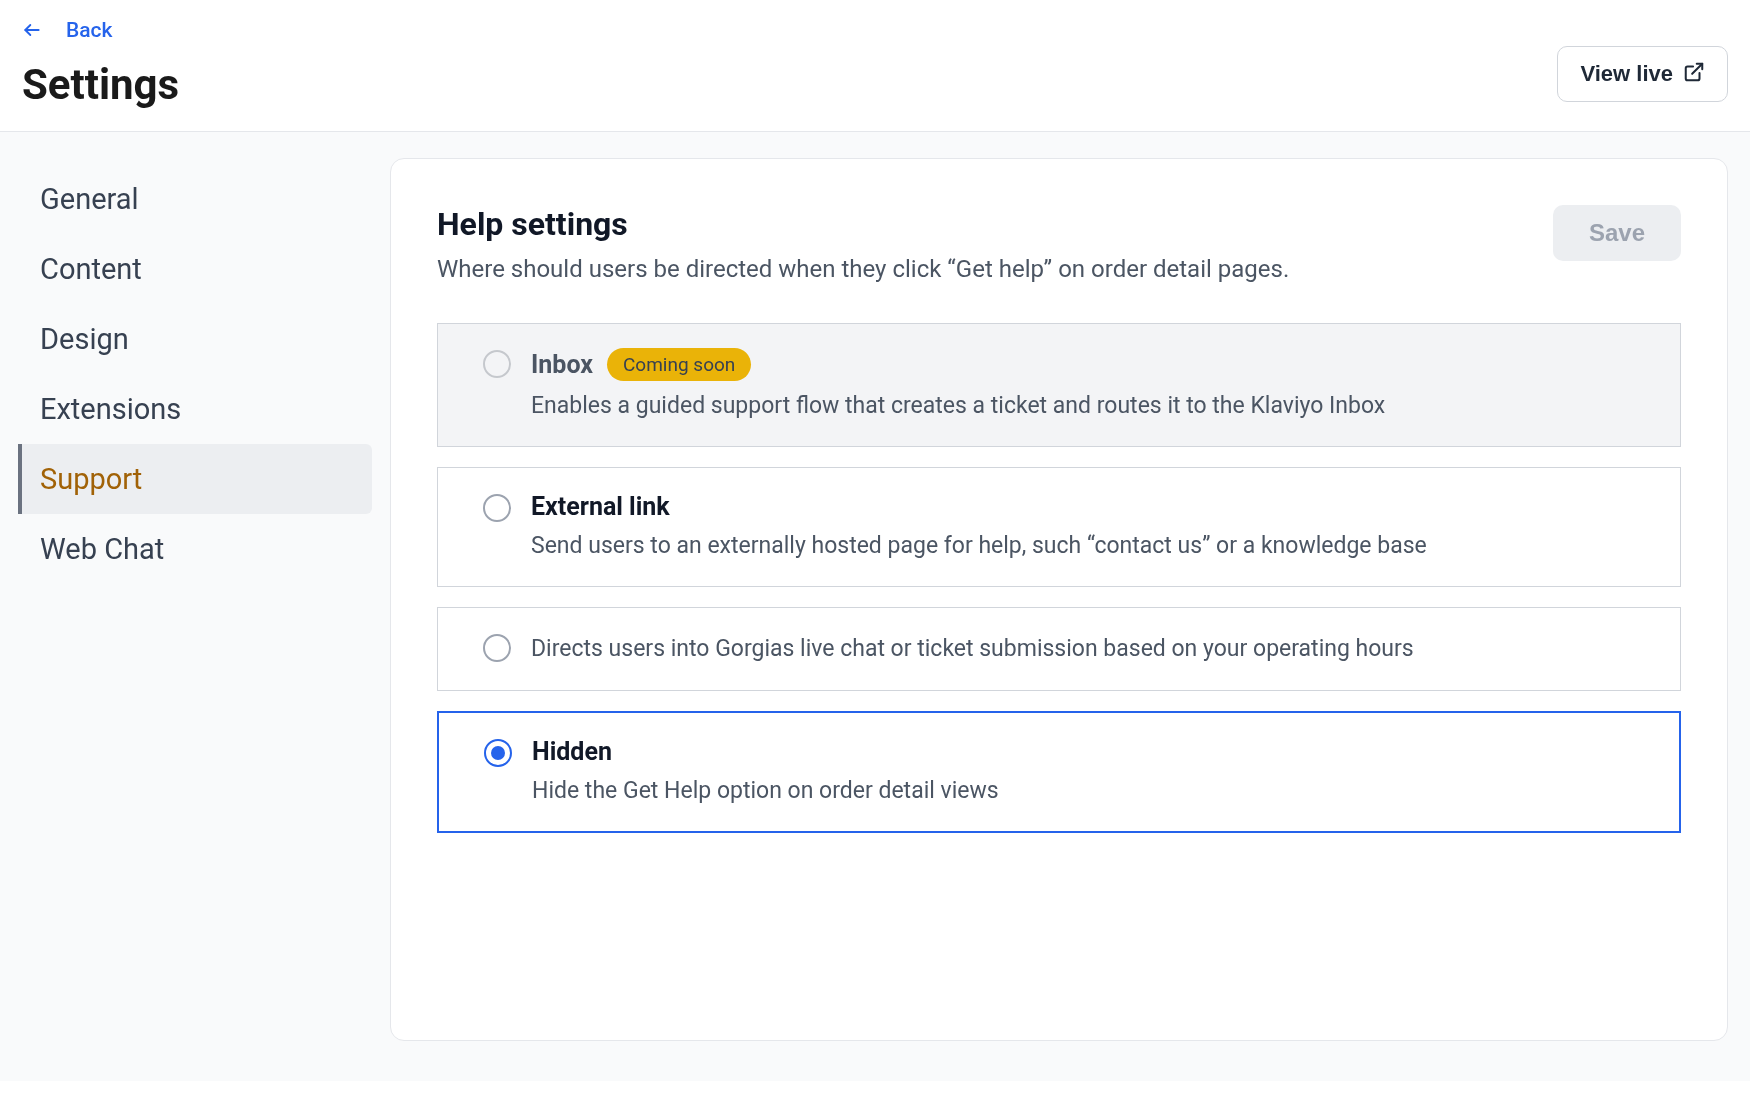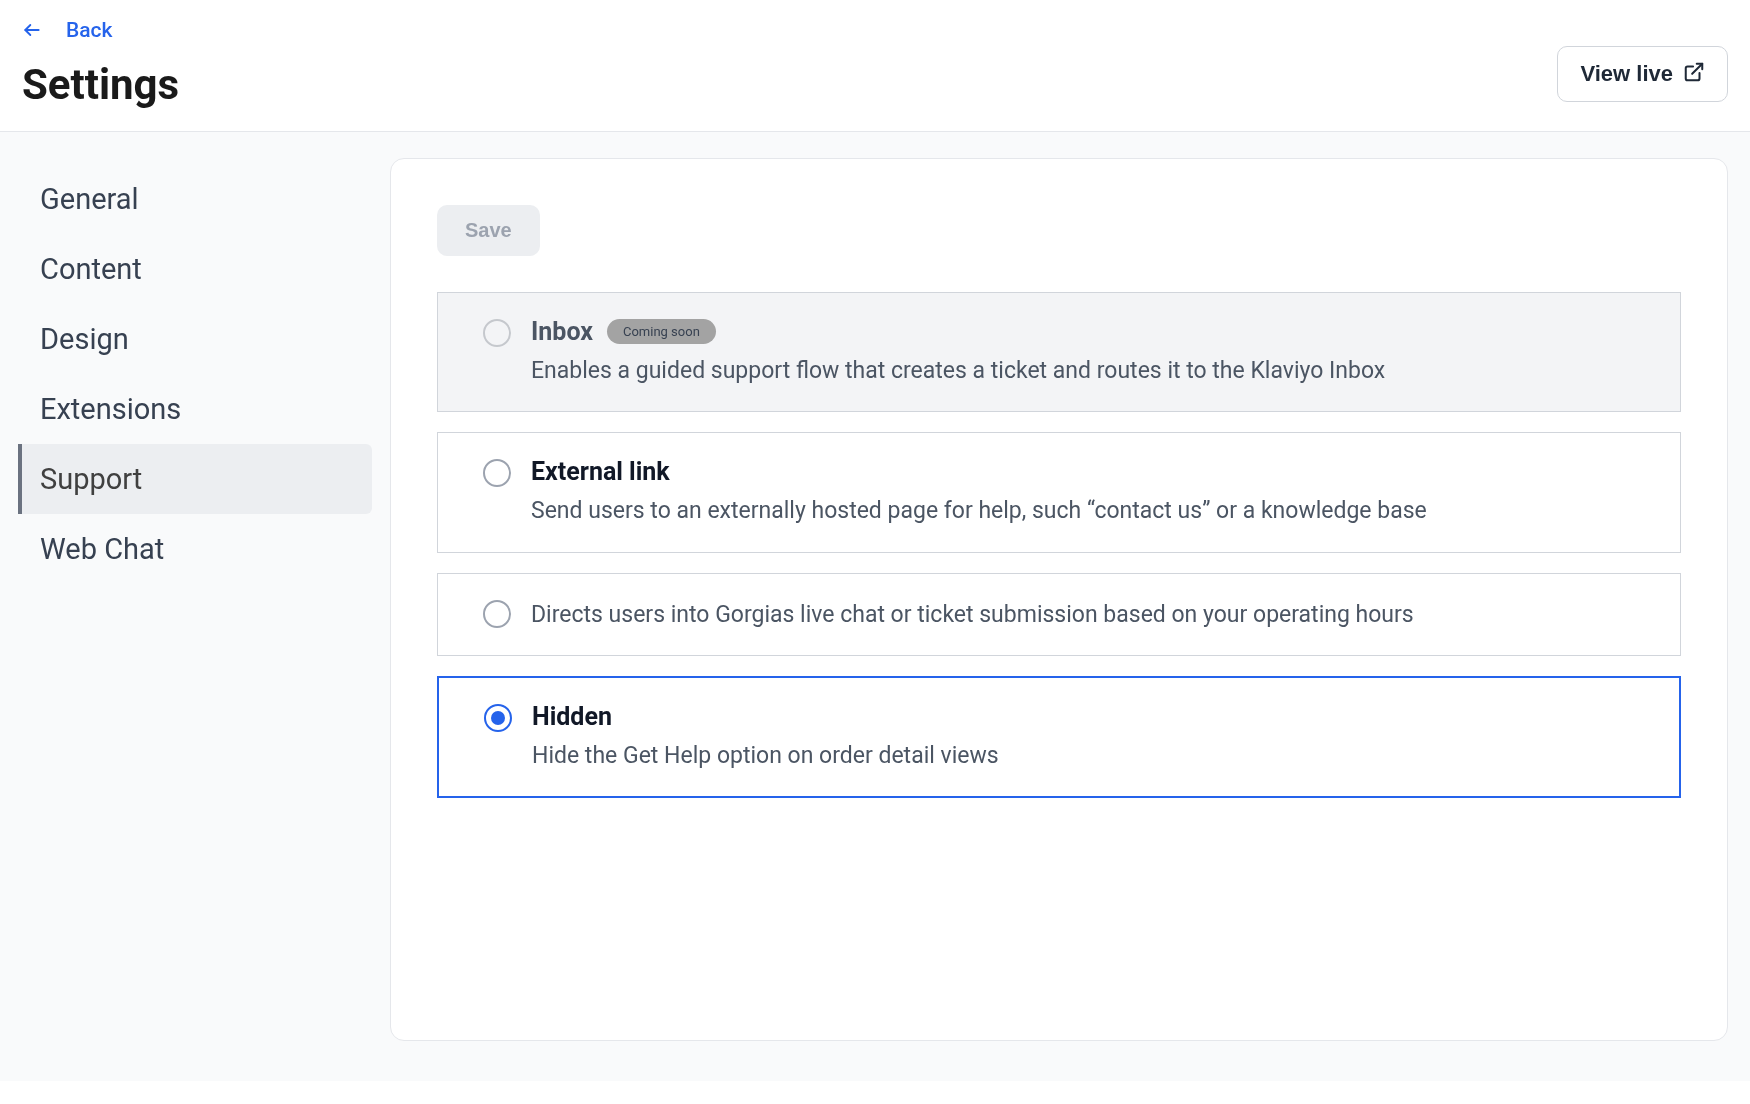--- a/index.html
+++ b/index.html
@@ -79,21 +79,21 @@
       padding: 18px 18px;
       font-size: 29px;
       color: #374151;
       cursor: pointer;
       border-radius: 6px;
       border-left: 4px solid transparent;
     }
     .sidebar-item.active {
       background: #eceef1;
       border-left: 4px solid #6b7280;
-      color: #404040;
+      color: #a16207;
       border-radius: 0 6px 6px 0;
     }
     .main-card {
       flex: 1;
       margin: 26px 22px 40px 0;
       background: #fff;
       border: 1px solid #e5e7eb;
       border-radius: 14px;
       padding: 46px;
     }
@@ -109,26 +109,26 @@
       font-weight: 700;
       color: #111827;
       margin-bottom: 10px;
     }
     .card-subtitle {
       font-size: 24px;
       color: #4b5563;
       line-height: 1.4;
     }
     .save-btn {
-      padding: 14px 28px;
+      padding: 14px 36px;
       background: #eceef1;
       color: #9ca3af;
       border: none;
       border-radius: 10px;
-      font-size: 20px;
+      font-size: 24px;
       font-weight: 600;
       cursor: default;
       flex-shrink: 0;
     }
     .options-list {
       display: flex;
       flex-direction: column;
       gap: 20px;
     }
     .option-card {
@@ -185,24 +185,24 @@
     .option-title {
       font-size: 25px;
       font-weight: 700;
       color: #111827;
     }
     .option-card.disabled .option-title {
       color: #4b5563;
     }
     .badge {
       padding: 5px 16px;
-      background: #a3a3a3;
+      background: #eab308;
       color: #374151;
       border-radius: 999px;
-      font-size: 13px;
+      font-size: 19px;
       font-weight: 400;
     }
     .option-desc {
       font-size: 23px;
       color: #4b5563;
       line-height: 1.45;
     }
   </style>
 </head>
 <body>
@@ -234,20 +234,24 @@
         <div class="sidebar-item"><span>General</span></div>
         <div class="sidebar-item"><span>Content</span></div>
         <div class="sidebar-item"><span>Design</span></div>
         <div class="sidebar-item"><span>Extensions</span></div>
         <div class="sidebar-item active"><span>Support</span></div>
         <div class="sidebar-item"><span>Web Chat</span></div>
       </nav>
 
     <div class="main-card">
       <div class="card-header">
+        <div class="card-header-text">
+          <h2>Help settings</h2>
+          <p class="card-subtitle">Where should users be directed when they click “Get help” on order detail pages.</p>
+        </div>
         <button class="save-btn" disabled="">Save</button>
       </div>
 
       <div class="options-list" id="options-container">
           <div class="option-card disabled">
             <div class="radio disabled"></div>
             <div class="option-body">
               <div class="option-title-row">
                 <span class="option-title">Inbox</span>
                 <span class="badge">Coming soon</span>

